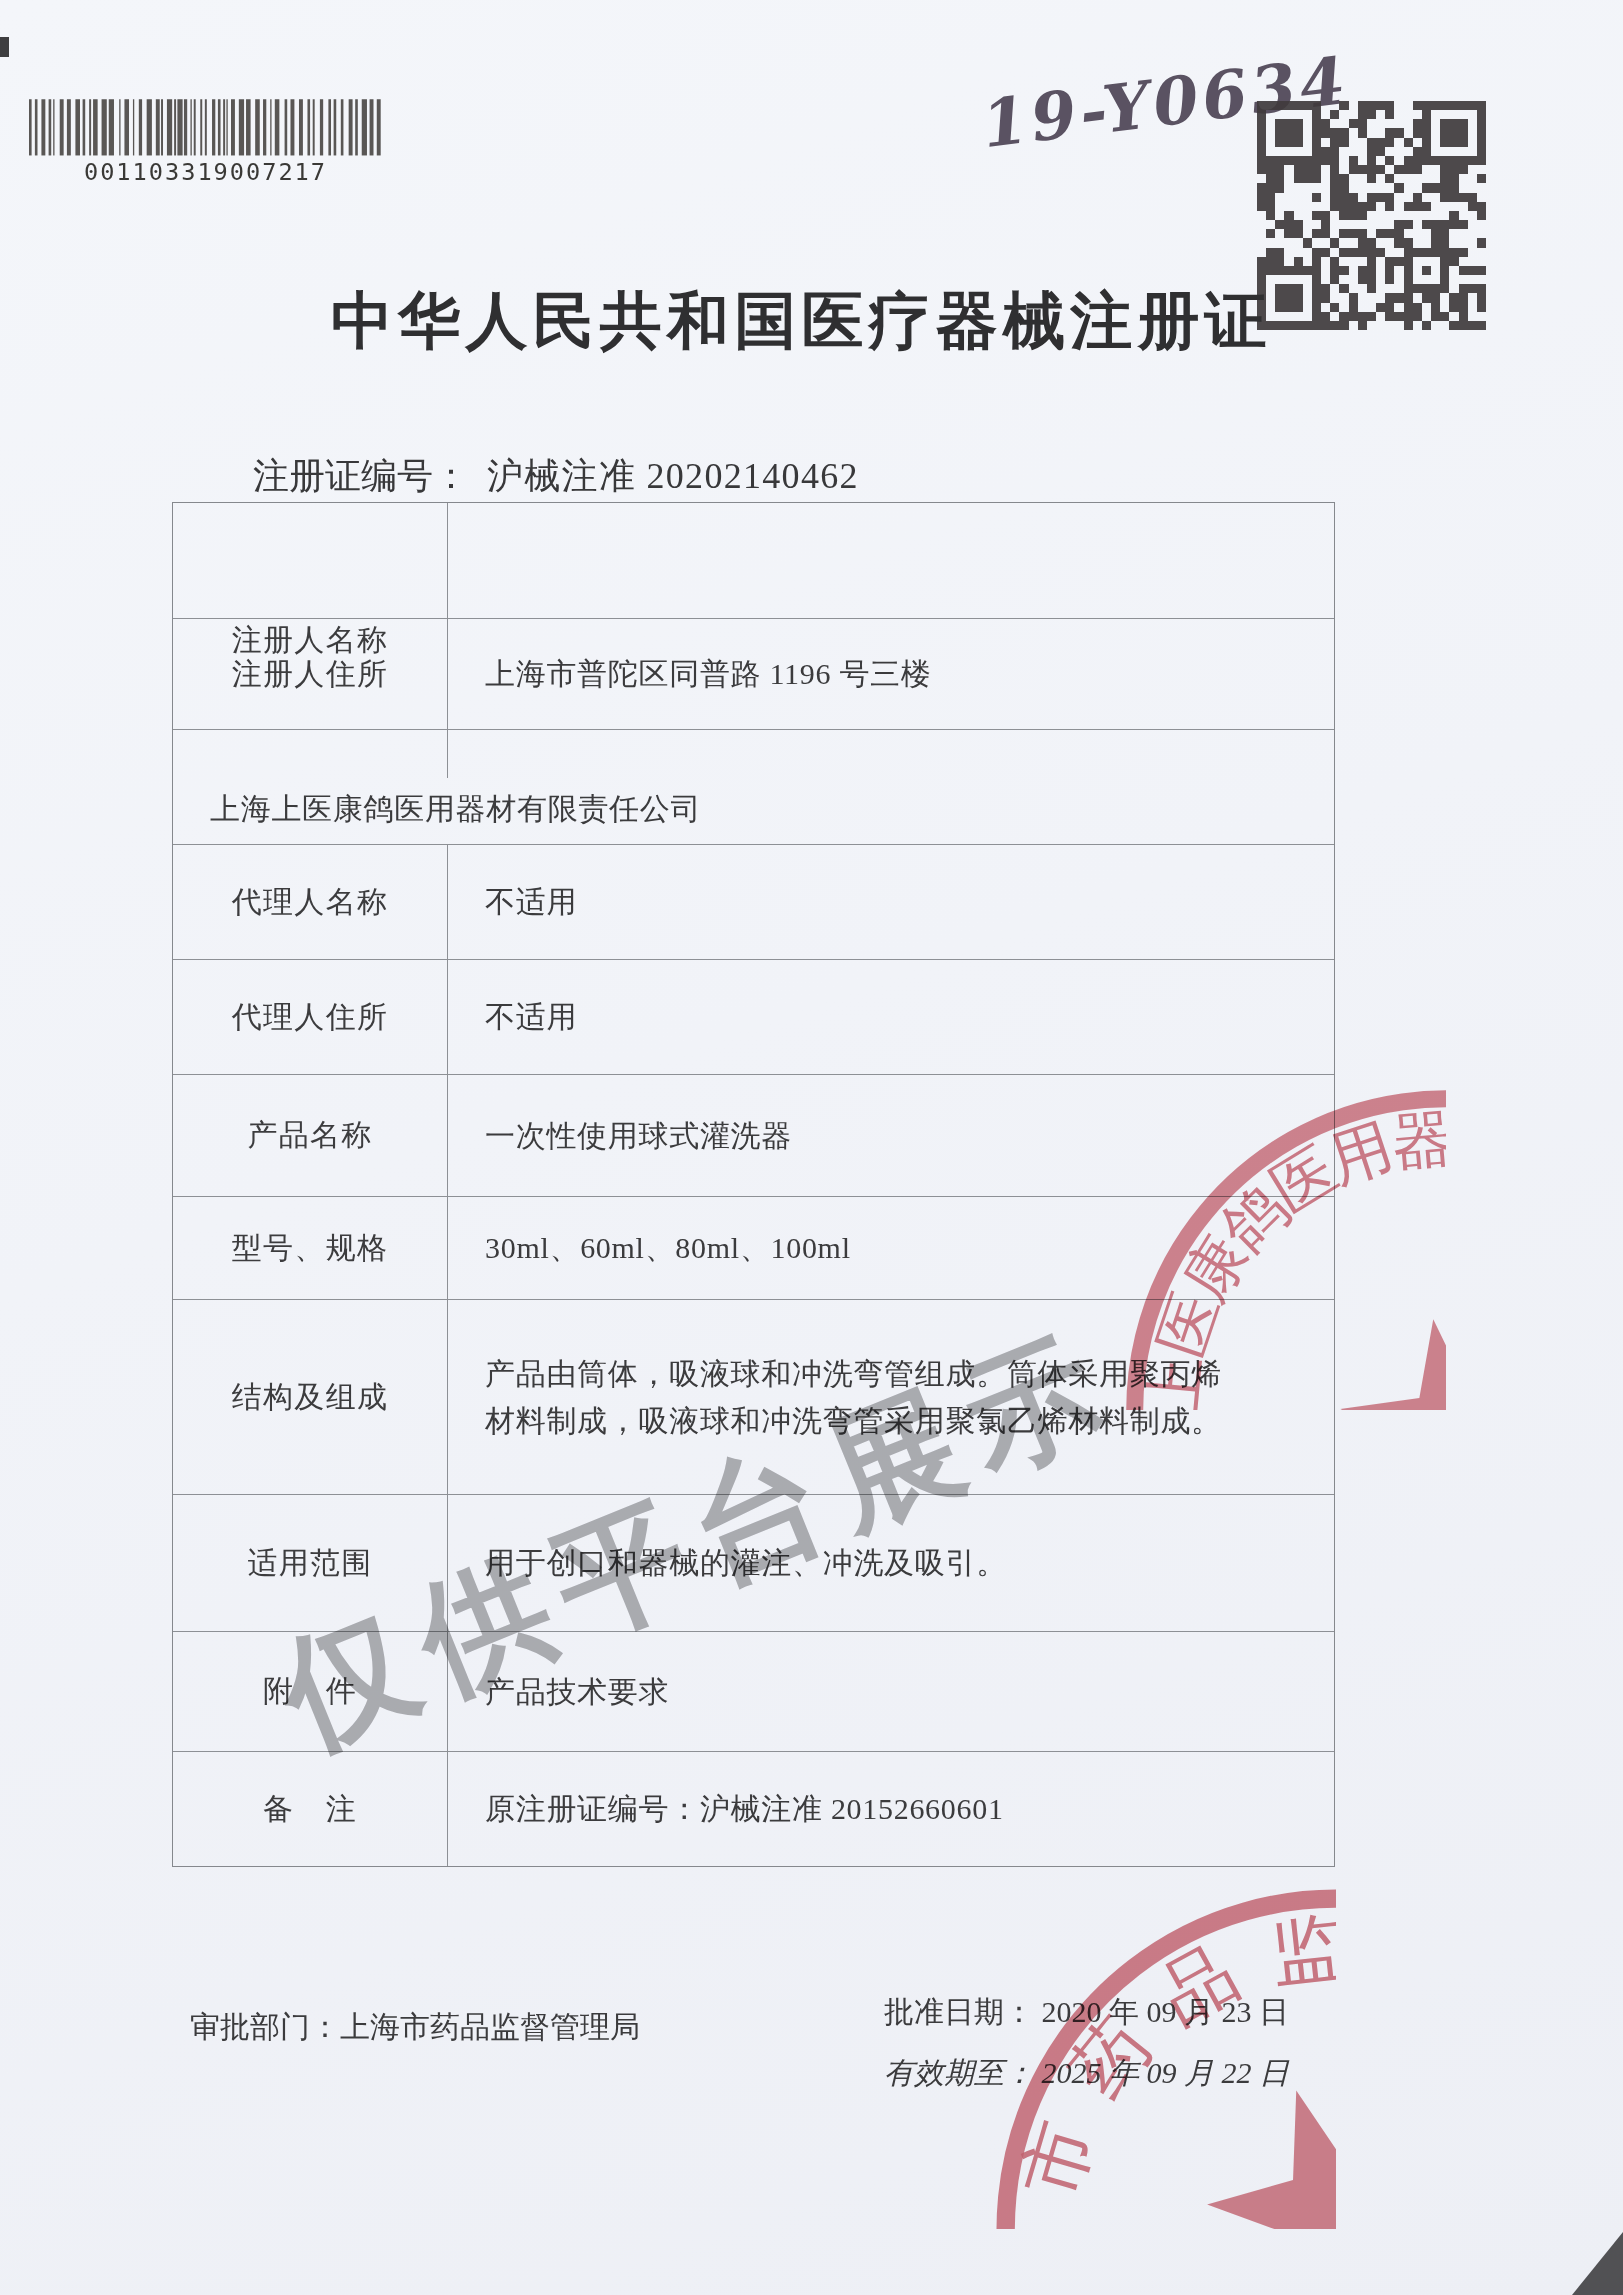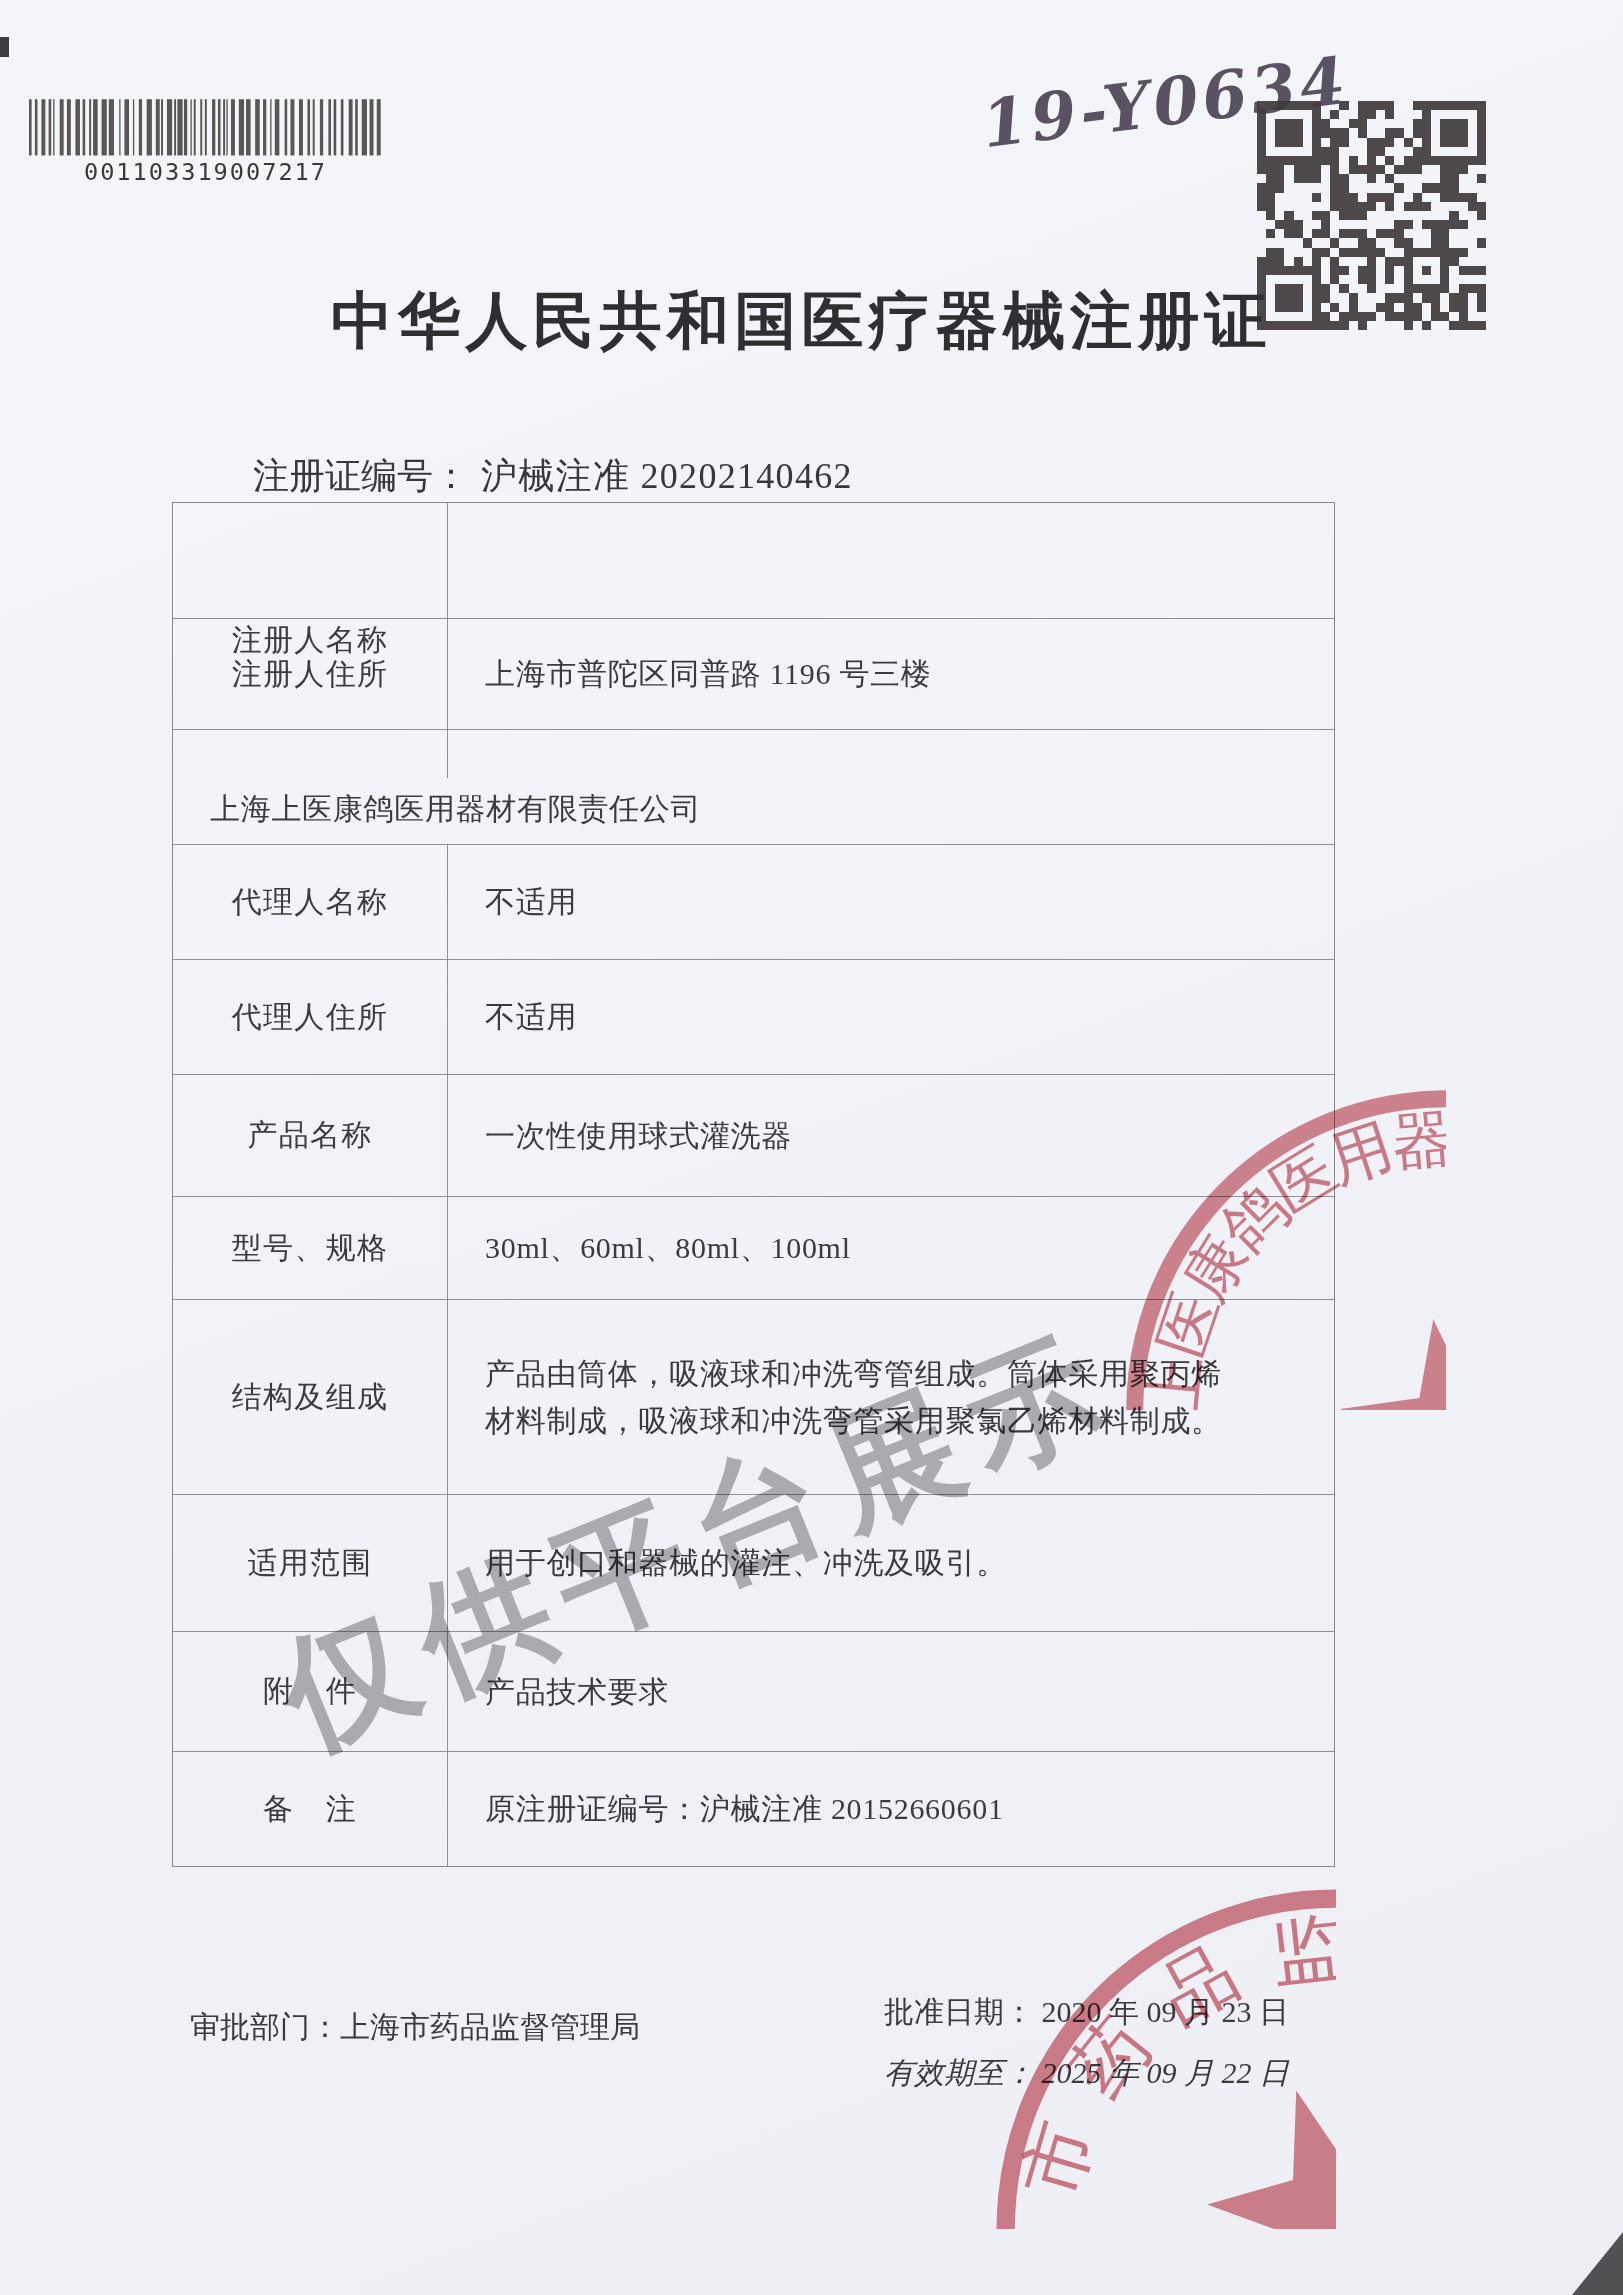--- a/index.html
+++ b/index.html
@@ -30,21 +30,21 @@
   .qr{position:absolute;left:1257px;top:101px;opacity:.92;}
   
   .doc-title{
     position:absolute;left:331px;top:279px;
     font-size:62px;font-weight:bold;letter-spacing:5.2px;color:#2f2f31;white-space:nowrap;
   }
   .reg-line{
     position:absolute;left:253px;top:452px;font-size:36px;color:#38383a;
     display:flex;align-items:baseline;white-space:nowrap;
   }
-  .reg-line .reg-value{margin-left:12px;letter-spacing:1.3px;}
+  .reg-line .reg-value{margin-left:18px;letter-spacing:1.3px;}
   
   .cert-table{
     position:absolute;left:172px;top:502px;width:1163px;
     border:1.3px solid #85888d;box-sizing:border-box;z-index:2;
   }
   .trow{display:flex;box-sizing:border-box;border-top:1.3px solid #8d9095;}
   .trow:first-child{border-top:none;flex-direction:column;}
   .tlabel{
     width:275px;flex:0 0 275px;box-sizing:border-box;border-right:1.3px solid #8d9095;
     display:flex;align-items:center;justify-content:center;

